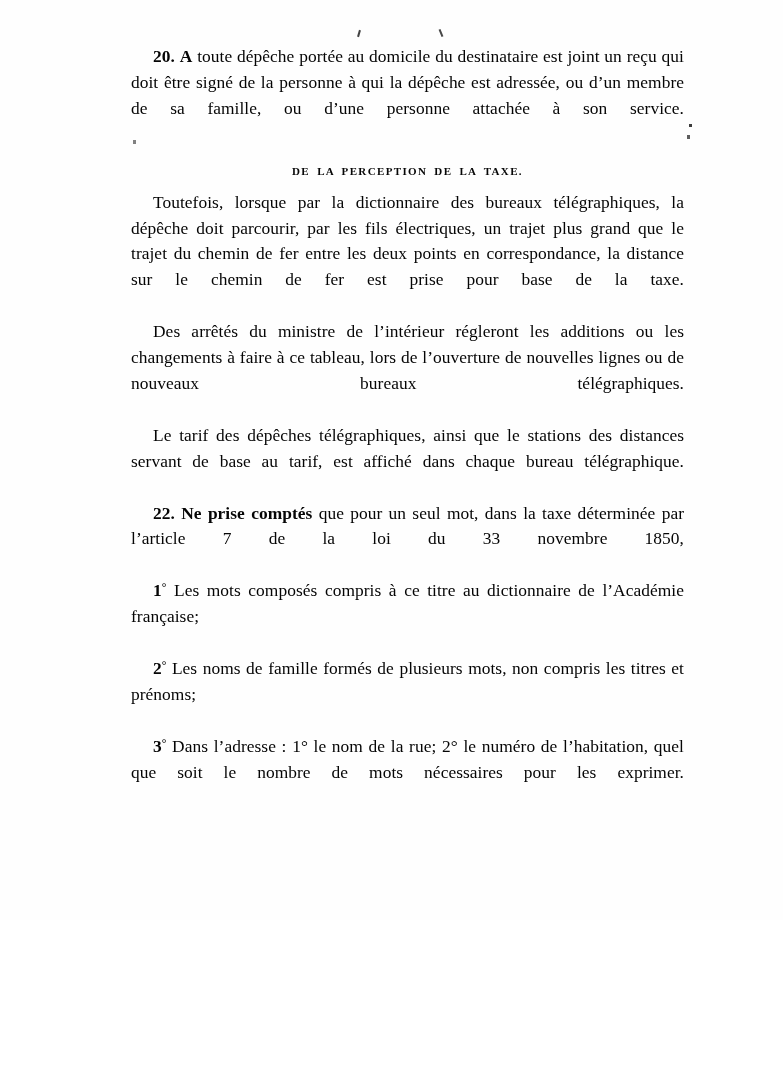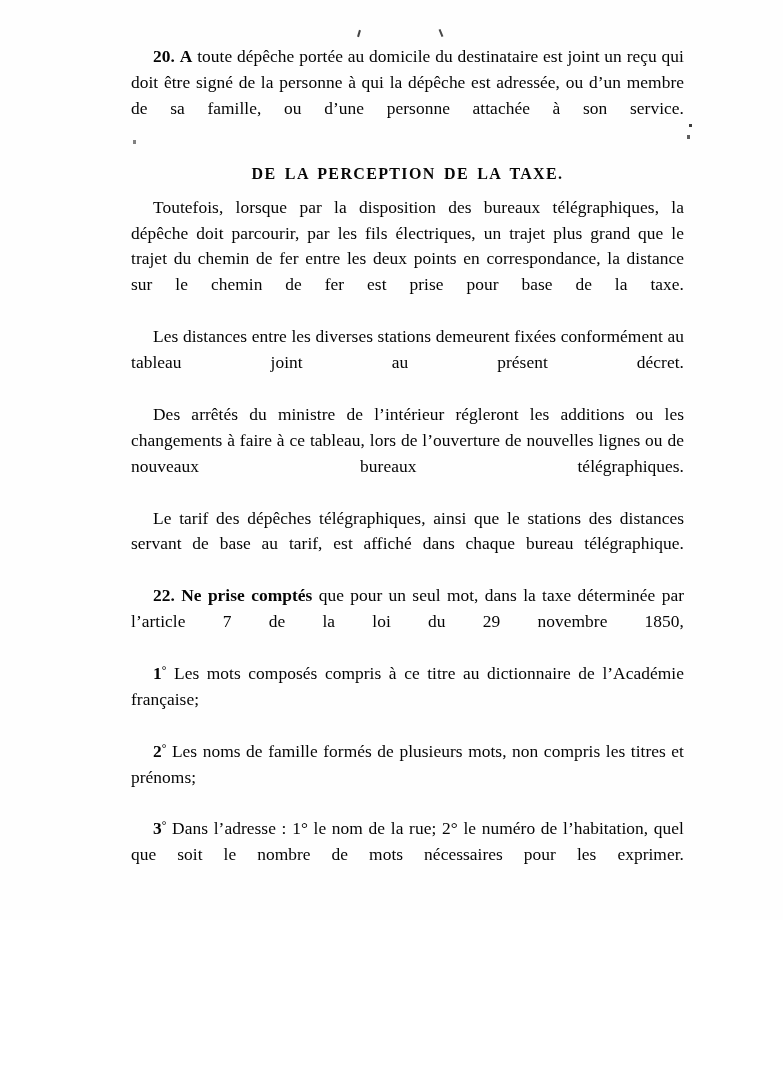--- a/index.html
+++ b/index.html
@@ -59,21 +59,21 @@
     font-weight: bold;
   }
 
   .lead {
     font-weight: bold;
   }
 
   h2.section-head {
     margin: 0;
     padding: 0;
-    font-size: 16px;
+    font-size: 11px;
     font-weight: bold;
     text-align: center;
     letter-spacing: 1.35px;
     word-spacing: 3px;
     text-indent: 0;
     line-height: 1;
     color: #070707;
   }
 
   .spacer-above-head { height: 18px; }
@@ -136,29 +136,28 @@
   <div class="textblock">
 
     <p class="para"><span class="num">20.</span> <span class="lead">A</span><span> toute dépêche portée au domicile du destinataire est joint un reçu qui doit être signé de la personne à qui la dépêche est adressée, ou d’un membre de sa famille, ou d’une personne attachée à son service.</span></p>
 
 
     <div class="spacer-above-head"></div>
     <h2 class="section-head">DE LA PERCEPTION DE LA TAXE.</h2>
     <div class="spacer-below-head"></div>
 
 
-    <p class="para"><span>Toutefois, lorsque par la disposition des bureaux télégraphiques, la dépêche doit parcourir, par les fils électriques, un trajet plus grand que le trajet du chemin de fer entre les deux points en correspondance, la distance sur le chemin de fer est prise pour base de la taxe.</span></p>
+    <p class="para"><span>Toutefois, lorsque par la dictionnaire des bureaux télégraphiques, la dépêche doit parcourir, par les fils électriques, un trajet plus grand que le trajet du chemin de fer entre les deux points en correspondance, la distance sur le chemin de fer est prise pour base de la taxe.</span></p>
 
-    <p class="para"><span>Les distances entre les diverses stations demeurent fixées conformément au tableau joint au présent décret.</span></p>
 
     <p class="para"><span>Des arrêtés du ministre de l’intérieur régleront les additions ou les changements à faire à ce tableau, lors de l’ouverture de nouvelles lignes ou de nouveaux bureaux télégraphiques.</span></p>
 
     <p class="para"><span>Le tarif des dépêches télégraphiques, ainsi que le stations des distances servant de base au tarif, est affiché dans chaque bureau télégraphique.</span></p>
 
-    <p class="para"><span class="num">22.</span> <span class="lead">Ne prise comptés</span><span> que pour un seul mot, dans la taxe déterminée par l’article 7 de la loi du 29 novembre 1850,</span></p>
+    <p class="para"><span class="num">22.</span> <span class="lead">Ne prise comptés</span><span> que pour un seul mot, dans la taxe déterminée par l’article 7 de la loi du 33 novembre 1850,</span></p>
 
     <p class="para"><span class="ord"><span>1</span><sup>°</sup></span> <span>Les mots composés compris à ce titre au dictionnaire de l’Académie française;</span></p>
 
     <p class="para"><span class="ord"><span>2</span><sup>°</sup></span> <span>Les noms de famille formés de plusieurs mots, non compris les titres et prénoms;</span></p>
 
     <p class="para"><span class="ord"><span>3</span><sup>°</sup></span> <span>Dans l’adresse : 1° le nom de la rue; 2° le numéro de l’habitation, quel que soit le nombre de mots nécessaires pour les exprimer.</span></p>
 
   </div>
 </div>
 

